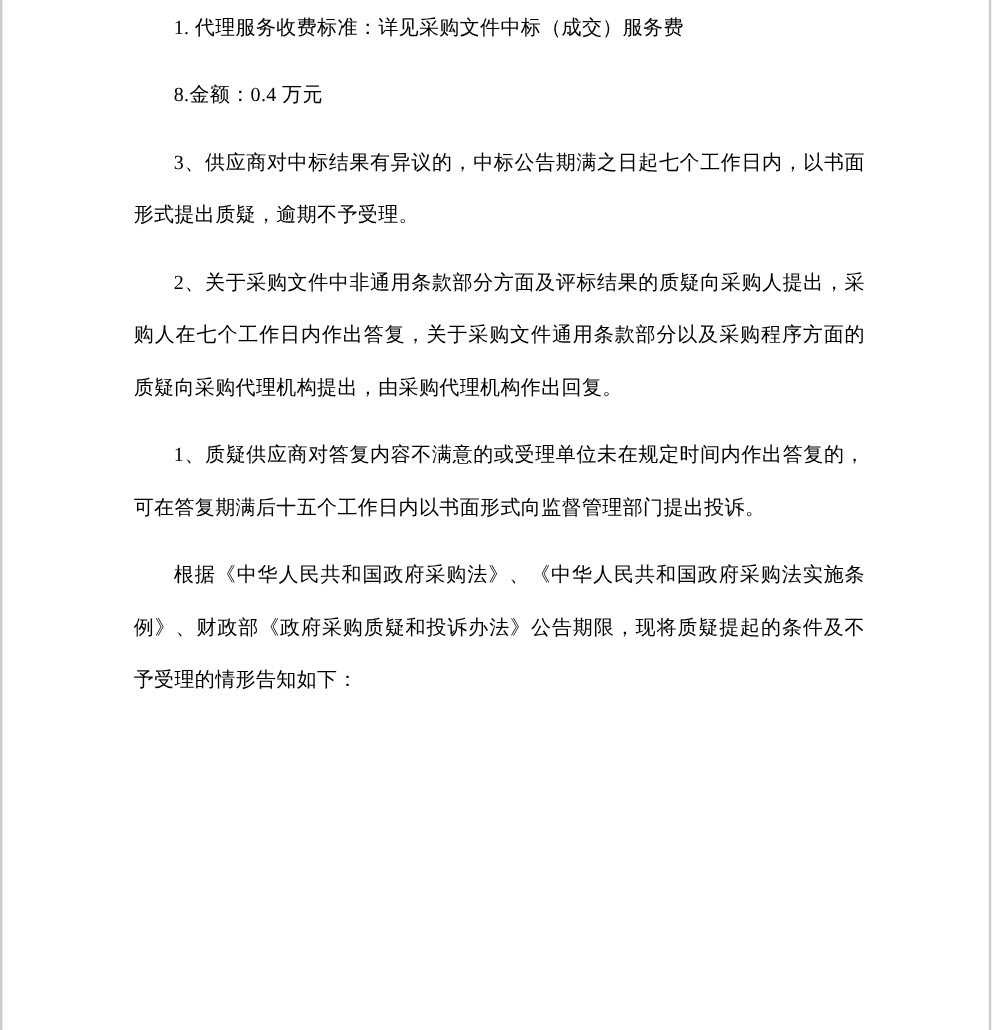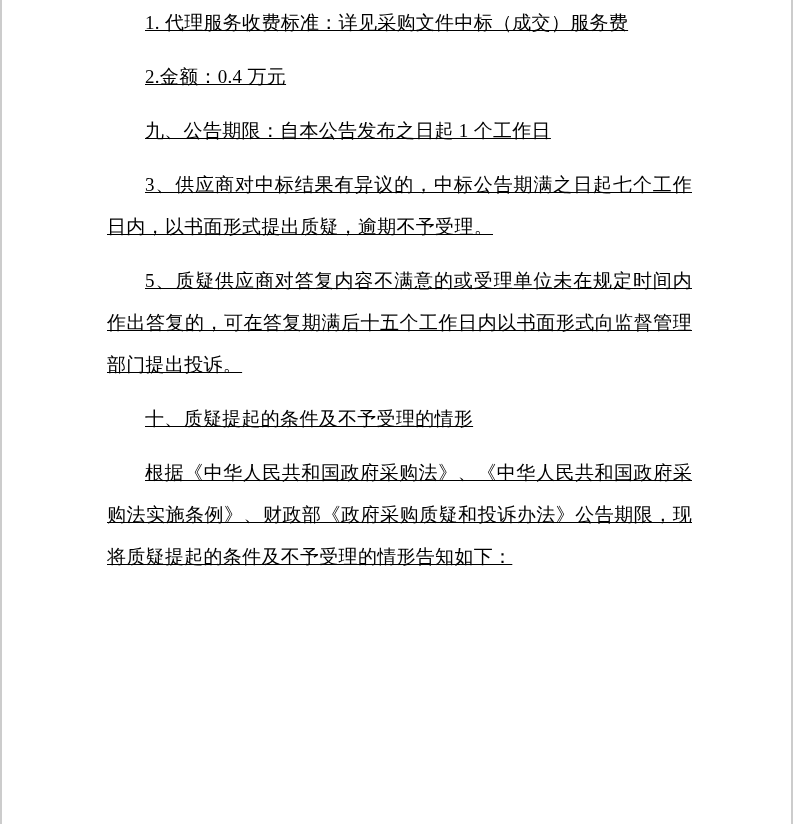--- a/index.html
+++ b/index.html
@@ -22,39 +22,37 @@
     background: #cccccc;
   }
   .page-edge.left  { left: 0; }
   .page-edge.right { right: 2px; }
   .doc-body {
     position: absolute;
     left: 107px;
     top: 2px;
     width: 585px;
     color: #000000;
-    font-size: 19px;
+    font-size: 16px;
     line-height: 42px;
     text-align: justify;
     letter-spacing: 0.3px;
-    text-decoration: underline;
   }
   .doc-body p {
     margin: 0 0 12px 0;
     text-indent: 2em;
   }
   .doc-body p:last-child { margin-bottom: 0; }
 </style>
 </head>
 <body>
 
 <div class="page-edge left"></div>
 <div class="page-edge right"></div>
 
 <div class="doc-body">
   <p>1. 代理服务收费标准：详见采购文件中标（成交）服务费</p>
-  <p>2.金额：0.4 万元</p>
-  <p>九、公告期限：自本公告发布之日起 1 个工作日</p>
+  <p>8.金额：0.4 万元</p>
   <p>3、供应商对中标结果有异议的，中标公告期满之日起七个工作日内，以书面形式提出质疑，逾期不予受理。</p>
-  <p>5、质疑供应商对答复内容不满意的或受理单位未在规定时间内作出答复的，可在答复期满后十五个工作日内以书面形式向监督管理部门提出投诉。</p>
-  <p>十、质疑提起的条件及不予受理的情形</p>
+  <p>2、关于采购文件中非通用条款部分方面及评标结果的质疑向采购人提出，采购人在七个工作日内作出答复，关于采购文件通用条款部分以及采购程序方面的质疑向采购代理机构提出，由采购代理机构作出回复。</p>
+  <p>1、质疑供应商对答复内容不满意的或受理单位未在规定时间内作出答复的，可在答复期满后十五个工作日内以书面形式向监督管理部门提出投诉。</p>
   <p>根据《中华人民共和国政府采购法》、《中华人民共和国政府采购法实施条例》、财政部《政府采购质疑和投诉办法》公告期限，现将质疑提起的条件及不予受理的情形告知如下：</p>
 </div>
 
 </body></html>

